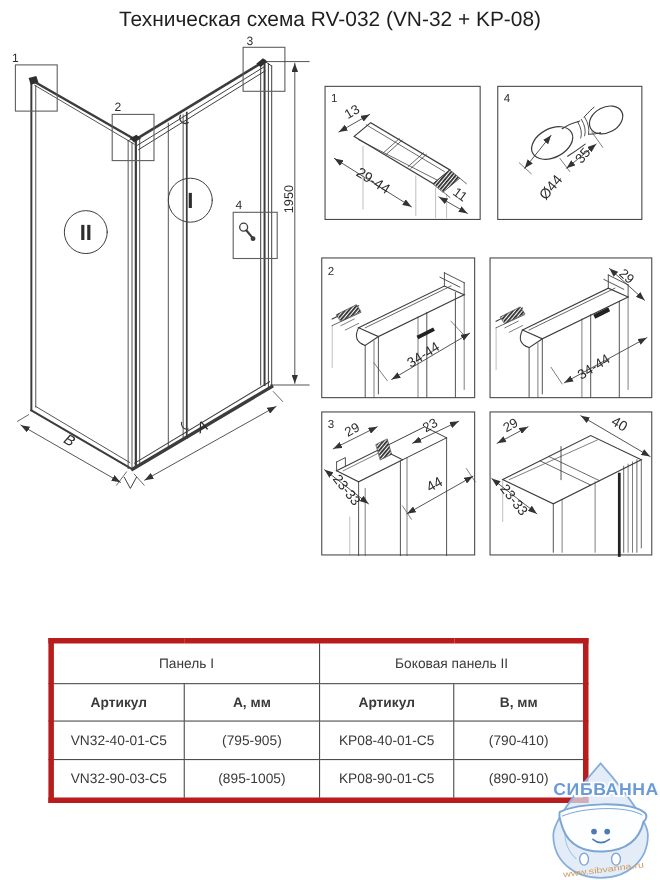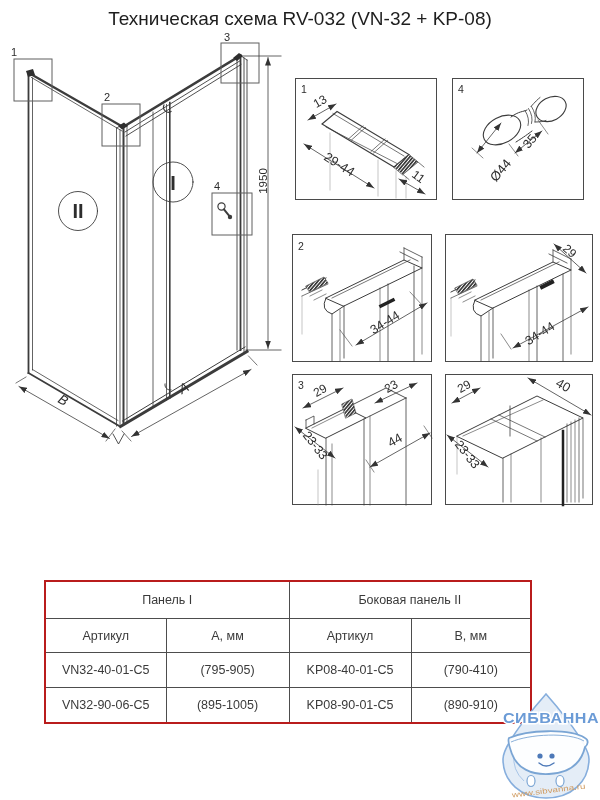--- a/index.html
+++ b/index.html
@@ -8,22 +8,22 @@
   .title{position:absolute;top:8px;left:0;width:600px;text-align:center;
          font-size:19px;color:#1e1e1e;}
   svg{position:absolute;overflow:visible;}
   svg.draw text{font-family:"Liberation Sans",sans-serif;fill:#2d2d2d;stroke:none;}
   .dimnum{font-size:12px;}
   .spec{position:absolute;left:44px;top:580px;width:486px;border-collapse:collapse;
         table-layout:fixed;font-size:12.5px;color:#3a3a3a;}
   .spec th,.spec td{border:1px solid #4d4d4d;font-weight:normal;text-align:center;
         padding:0;height:34px;background:transparent;}
   .spec tr.h1 th{height:36px;}
-  .spec tr.h2 th{height:33px;}
-  .spec{border:2px solid #b91c1c;padding-left:23px;}
+  .spec tr.h2 th{height:33px;font-weight:bold;}
+  .spec{border:5px solid #b91c1c;padding-left:23px;}
   .wm .brand{font-family:"Liberation Sans",sans-serif;font-weight:bold;font-size:15.5px;
         letter-spacing:.5px;fill:#6b9bd6;stroke:#ffffff;stroke-width:3px;paint-order:stroke;}
   .wm .url{font-family:"Liberation Sans",sans-serif;font-size:7.5px;fill:#cf9a5f;}
 </style>
 </head>
 <body>
 
 <svg width="0" height="0">
   <defs>
     <marker id="arr" markerWidth="8" markerHeight="6" refX="8" refY="3" orient="auto-start-reverse" markerUnits="userSpaceOnUse">
@@ -308,21 +308,21 @@
     </tr>
   </thead>
   <tbody>
     <tr>
       <td>VN32-40-01-C5</td>
       <td>(795-905)</td>
       <td>KP08-40-01-C5</td>
       <td>(790-410)</td>
     </tr>
     <tr>
-      <td>VN32-90-06-C5</td>
+      <td>VN32-90-03-C5</td>
       <td>(895-1005)</td>
       <td>KP08-90-01-C5</td>
       <td>(890-910)</td>
     </tr>
   </tbody>
 </table>
 
 <svg class="wm" style="left:497px;top:692px;z-index:5" width="104" height="108" viewBox="0 0 104 108">
   <path d="M49,2 C49,2 6,50 6,67 C6,90 24,106 49,106 C74,106 92,90 92,67 C92,50 49,2 49,2 Z" fill="#d9e6f4" fill-opacity="0.72" stroke="#86aedd" stroke-width="1.6"></path>
   <path d="M17,62 Q15,78 27,89" fill="none" stroke="#a9c6e8" stroke-width="1"></path>

